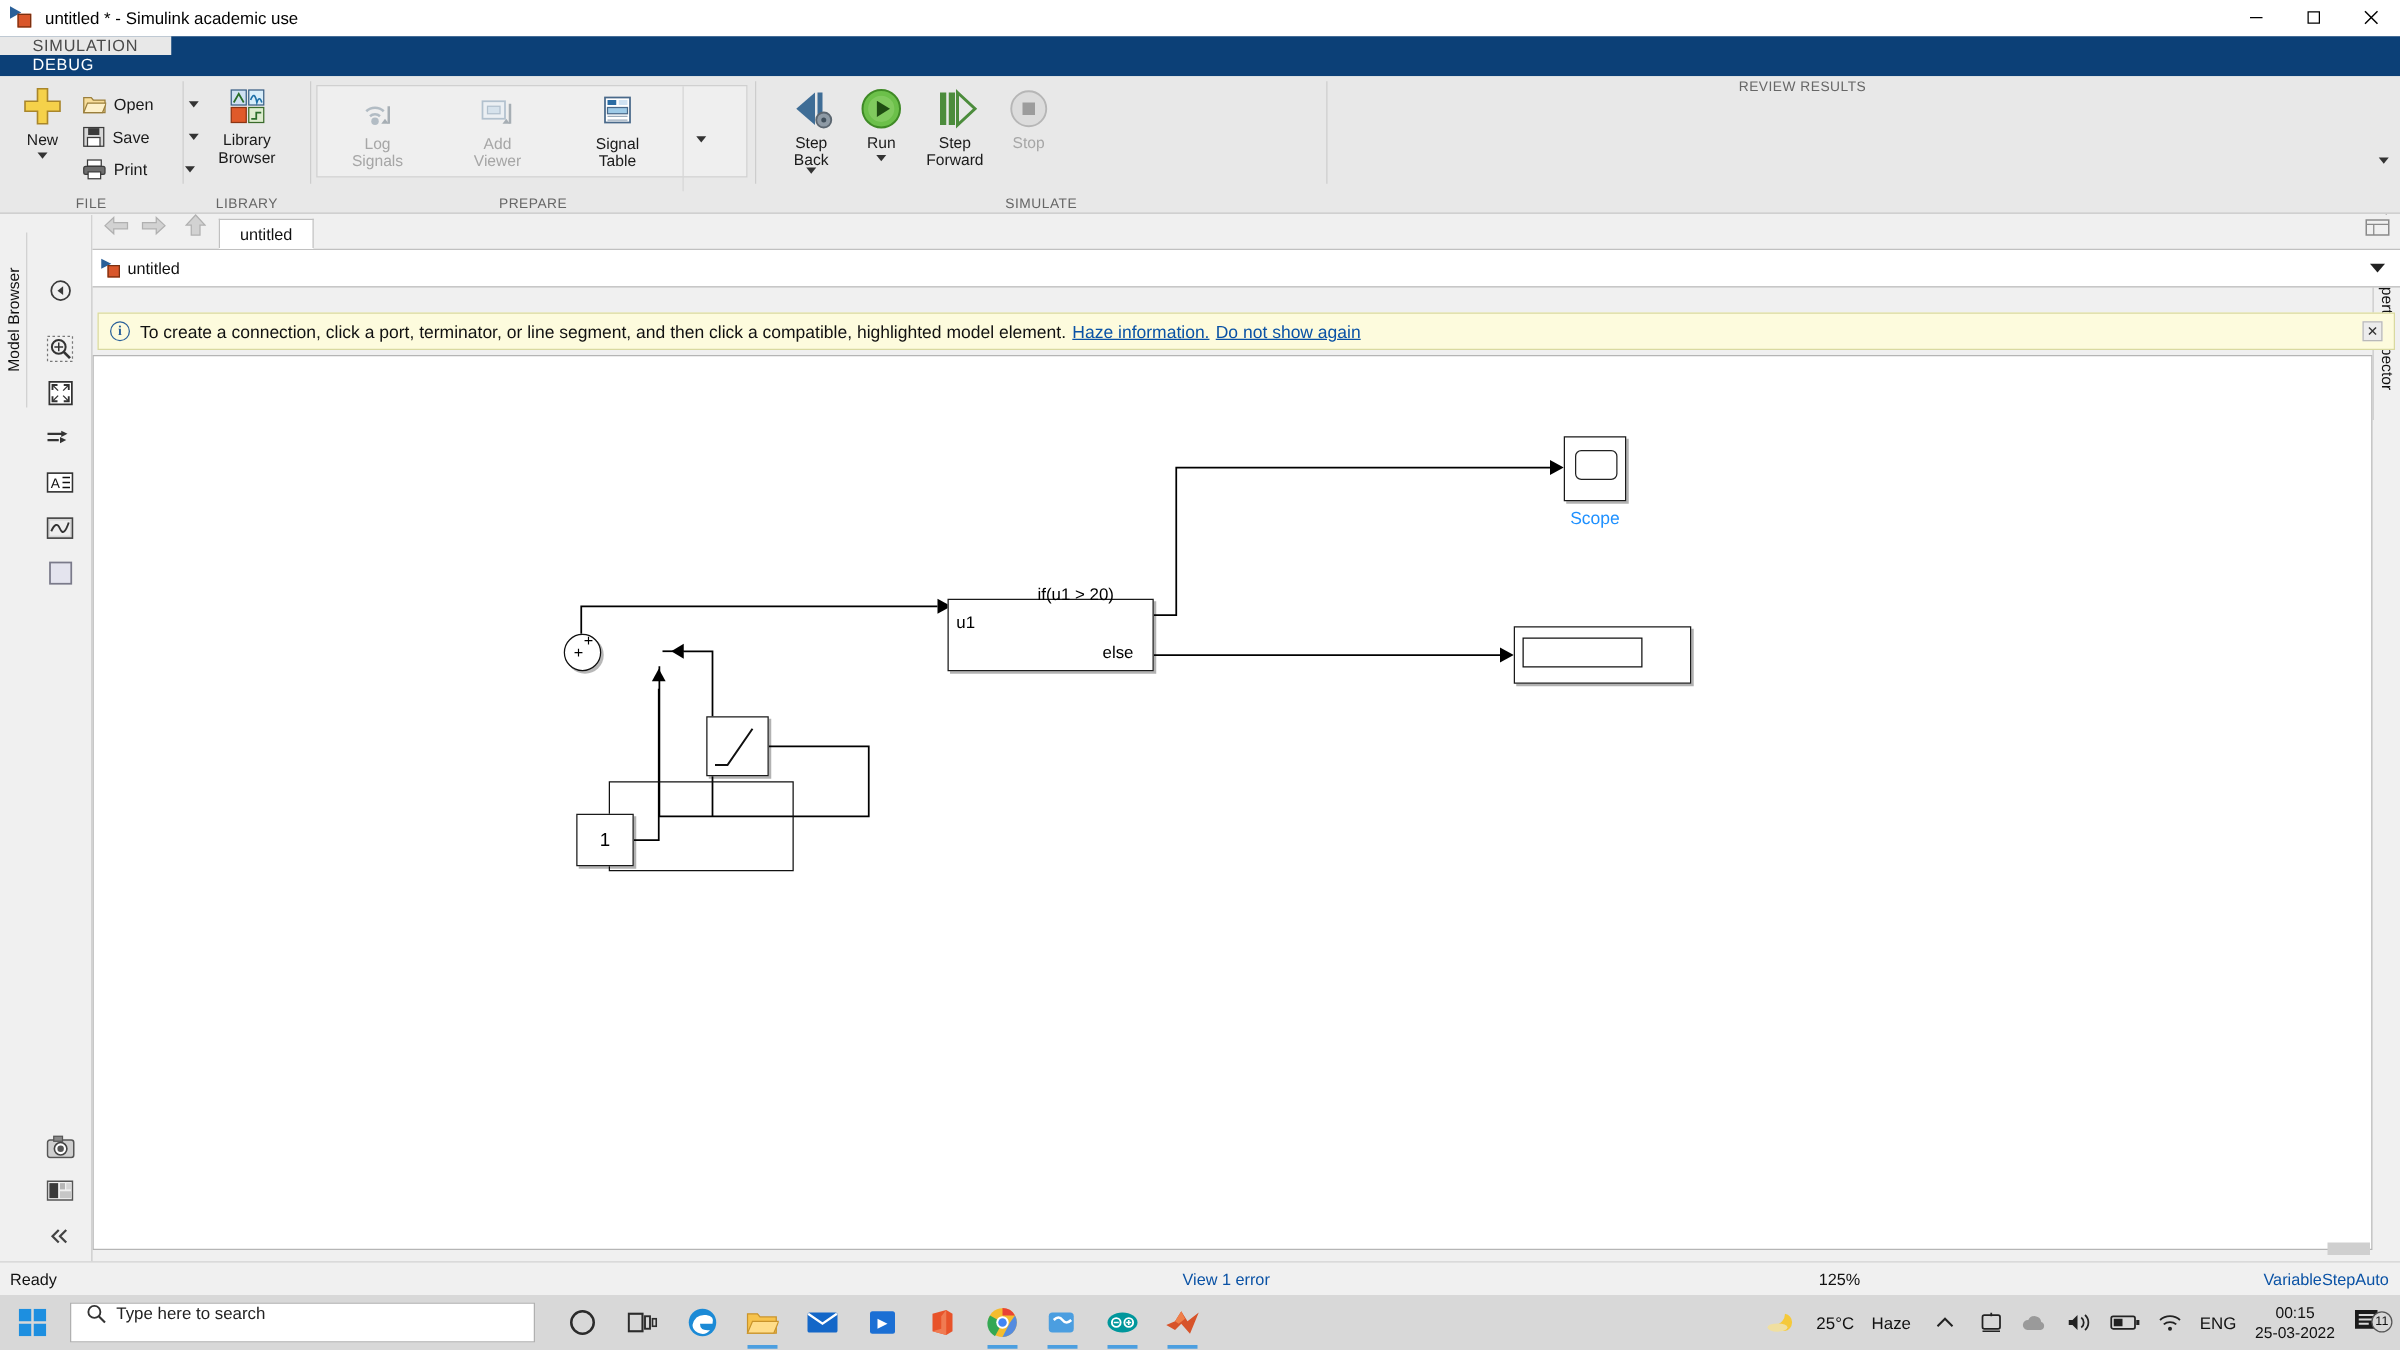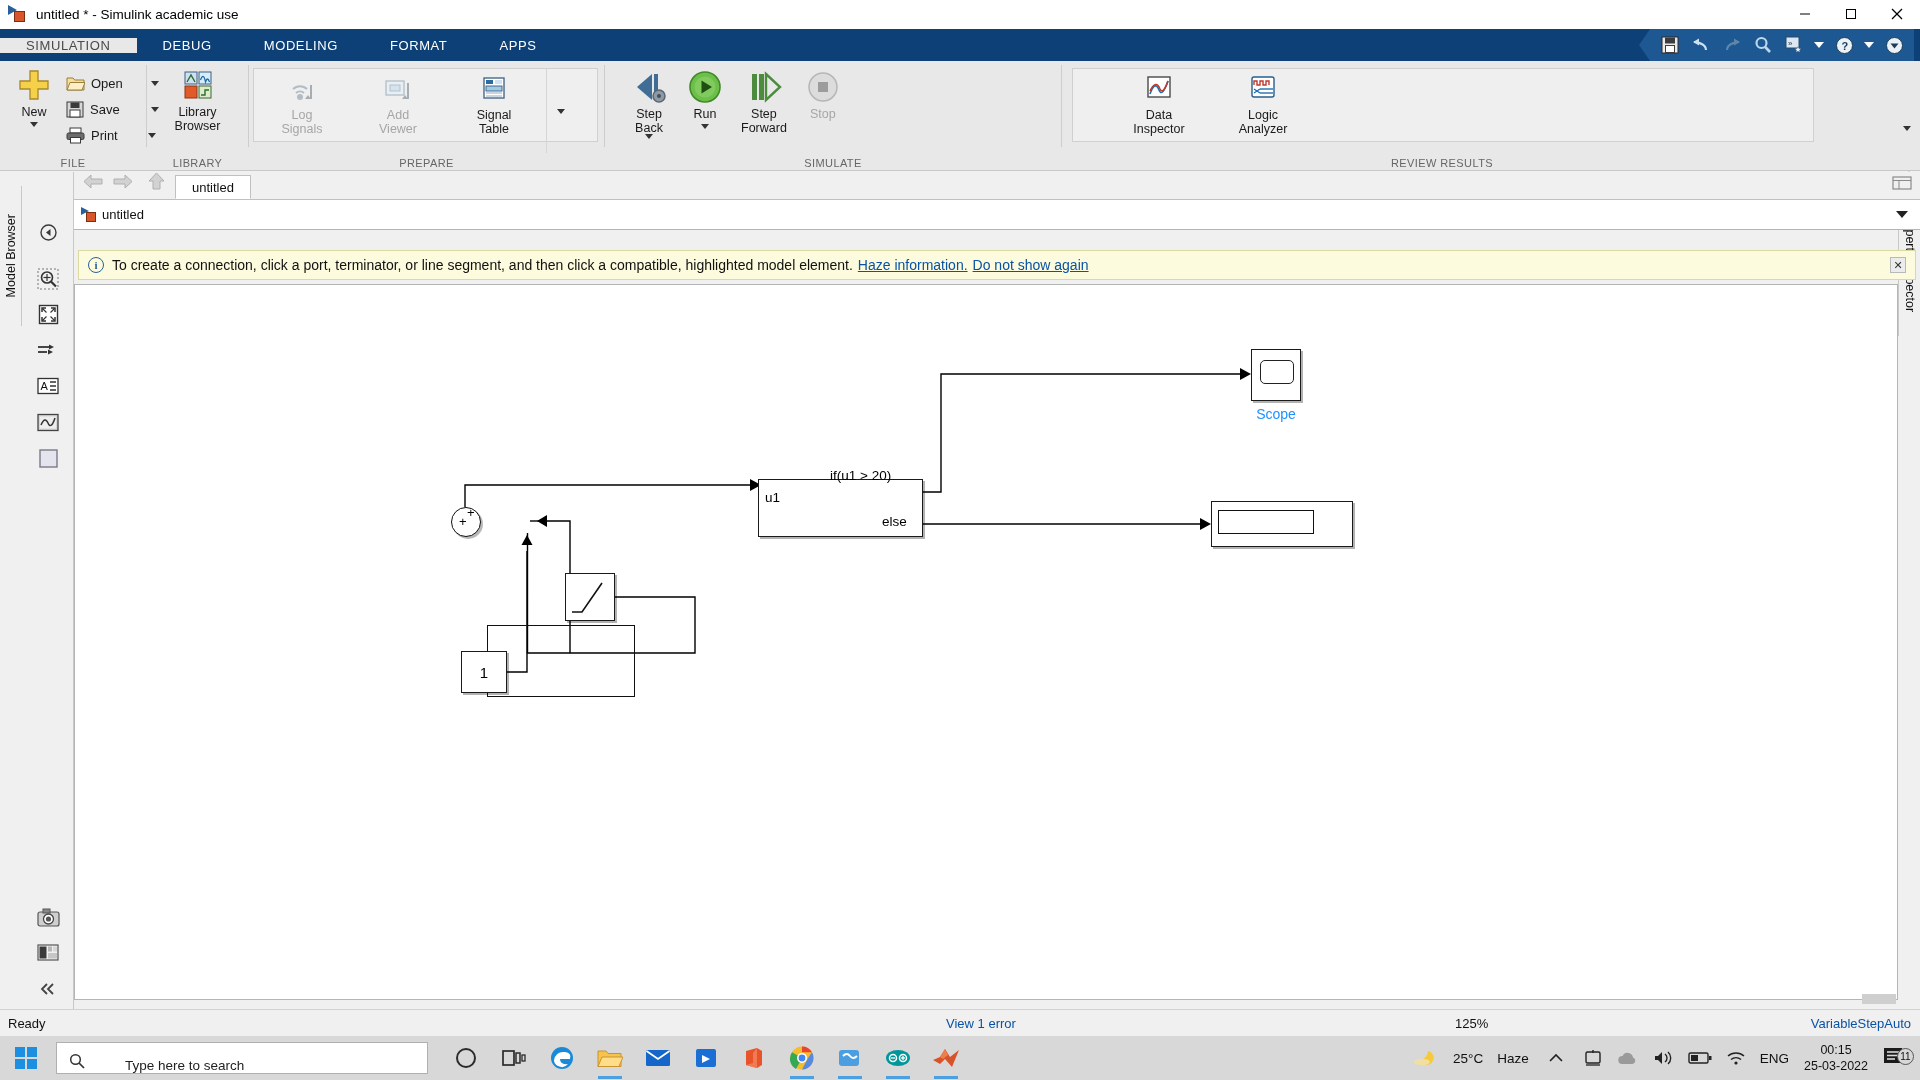--- a/index.html
+++ b/index.html
@@ -30,21 +30,21 @@
   .win-btns { margin-left: auto; display: flex; height: 29px; }
   .win-btn {
     width: 46px; height: 29px; display: flex; align-items: center; justify-content: center;
     font-size: 14px; color: #000;
   }
   .win-btn svg { display: block; }
 
   
   .ribbon-tabs {
     position: absolute; top: 29px; left: 0; width: 1920px; height: 32px;
-    background: #0c4077; display: flex; align-items: center;
+    background: #0c4077; display: flex; align-items: flex-start; flex-direction: column;
   }
   .rtab {
     padding: 0 26px; display: flex; align-items: center; justify-content: center;
     color: #ffffff; font-size: 13px; letter-spacing: .6px;
   }
   .rtab.active { background: #e8e8e8; color: #4a4a4a; }
   .qa-bar {
     margin-left: auto; height: 32px; display: flex; align-items: center;
     padding-right: 6px; position: relative;
   }
@@ -210,22 +210,22 @@
   .statusbar .s-zoom { position: absolute; left: 1455px; color: #111; }
   .statusbar .s-solver { position: absolute; right: 9px; color: #0a52a5; cursor: pointer; }
 
   
   .taskbar {
     position: absolute; left: 0; top: 1036px; width: 1920px; height: 44px;
     background: #d8d8d8; display: flex; align-items: center;
   }
   .tb-start { width: 52px; height: 44px; display: flex; align-items: center; justify-content: center; cursor: pointer; }
   .tb-search {
-    width: 372px; height: 32px; background: #fff; border: 1px solid #b0b0b0; display: flex; align-items: flex-end;
-    margin-left: 4px; cursor: text; gap: 32px;
+    width: 372px; height: 32px; background: #fff; border: 1px solid #b0b0b0; display: flex; align-items: flex-start;
+    margin-left: 4px; cursor: text;
   }
   .tb-search .ph { font-size: 13.5px; color: #222; margin-left: 8px; }
   .tb-ic { width: 48px; height: 44px; display: flex; align-items: center; justify-content: center; cursor: pointer; position: relative; }
   .tb-ic.active::after { content:''; position: absolute; bottom: 1px; left: 12px; width: 24px; height: 3px; background: #4c9fe0; }
   .tray { margin-left: auto; display: flex; align-items: center; gap: 0; padding-right: 4px; }
   .tray-item { padding: 0 7px; display: flex; align-items: center; justify-content: center; height: 44px; cursor: pointer; }
   .tray-text { font-size: 13.5px; color: #111; }
   .clock { display: flex; flex-direction: column; align-items: center; justify-content: center; font-size: 12.5px; color: #111; padding: 0 8px; line-height: 16px; cursor: pointer; }
   .notif-badge { position: relative; padding: 0 10px 0 6px; cursor: pointer; }
   .notif-badge .cnt {
@@ -472,44 +472,20 @@
           <rect x="12" y="12" width="10" height="10" fill="#9c9c9c"></rect>
         </svg>
         <div class="lbl">Stop</div>
       </div>
     </div>
     <div class="rgroup-label">SIMULATE</div>
   </div>
   <div class="vsep"></div>
 
   <div class="rgroup" style="width:760px">
-    <div class="rgroup-body">
-      <div class="prepare-box" style="width:742px; margin-left:10px;">
-        <div class="bigbtn" style="min-width:104px; margin-left:34px">
-          <svg width="34" height="32" viewBox="0 0 34 32">
-            <rect x="6" y="4" width="22" height="20" fill="#fff" stroke="#4a4a4a" stroke-width="1.4"></rect>
-            <path d="M8 21 q5-14 9-4 q3 8 9-9" fill="none" stroke="#1f6fb0" stroke-width="1.6"></path>
-            <path d="M8 18 q6-12 10-2 q3 6 8-8" fill="none" stroke="#c0392b" stroke-width="1.6"></path>
-          </svg>
-          <div class="lbl" style="white-space:pre-line">Data
-Inspector</div>
-        </div>
-        <div class="bigbtn" style="min-width:104px">
-          <svg width="34" height="32" viewBox="0 0 34 32">
-            <rect x="6" y="4" width="22" height="20" rx="2" fill="#fff" stroke="#2a5f8a" stroke-width="1.4"></rect>
-            <path d="M8 12 v-4 h3 v4 h3 v-4 h3 v4 h3 v-4 h3 v4" fill="none" stroke="#c0392b" stroke-width="1.4"></path>
-            <path d="M8 16 l6 4 M8 20 l6-4" stroke="#1f6fb0" stroke-width="1.4" fill="none"></path>
-            <line x1="14" y1="16" x2="27" y2="16" stroke="#1f6fb0" stroke-width="1.4"></line>
-            <line x1="14" y1="20" x2="27" y2="20" stroke="#1f6fb0" stroke-width="1.4"></line>
-          </svg>
-          <div class="lbl" style="white-space:pre-line">Logic
-Analyzer</div>
-        </div>
-      </div>
-    </div>
     <div class="rgroup-label">REVIEW RESULTS</div>
   </div>
 
   <div class="ribbon-expand">
     <div class="caret-sm"></div>
   </div>
 </div>
 
 <div class="leftpanel-tab">
   <span>Model Browser</span>

